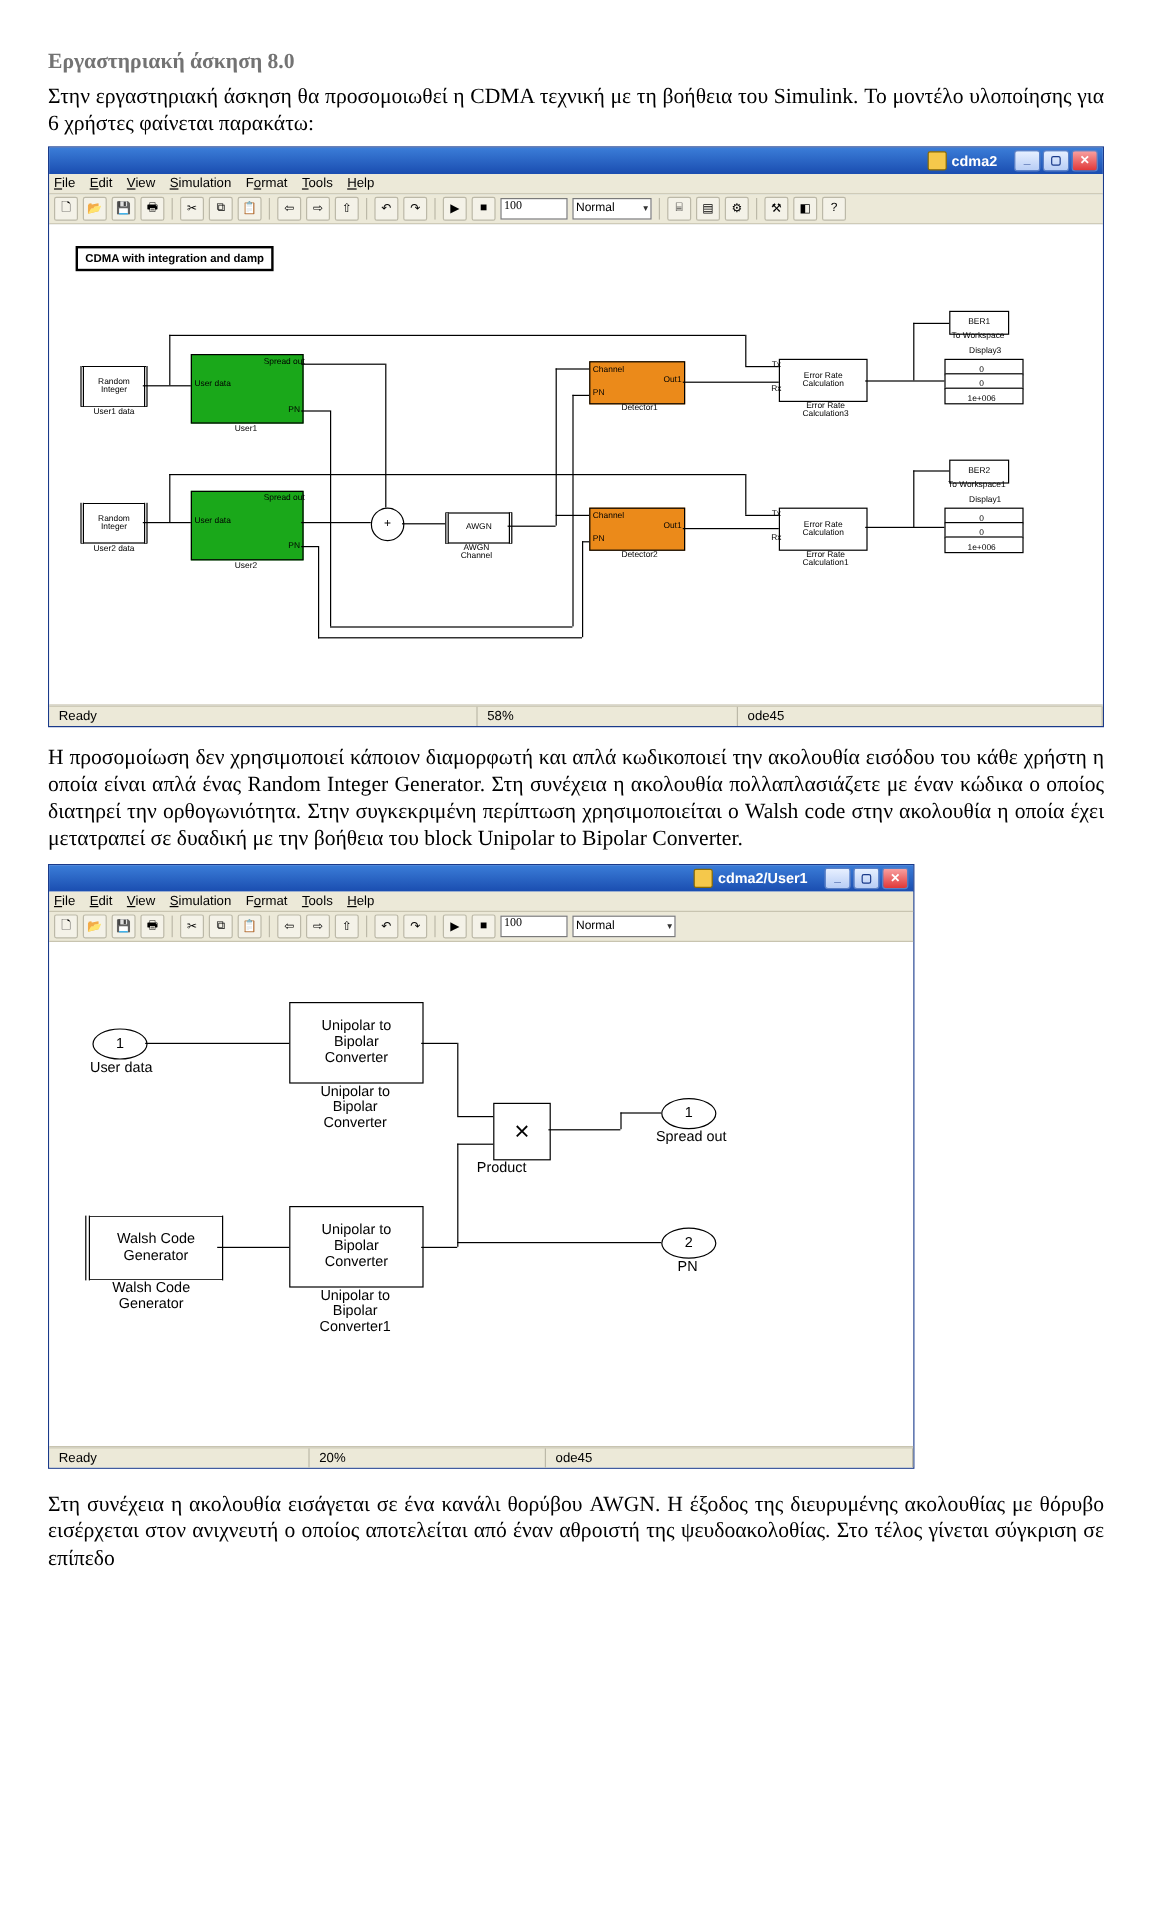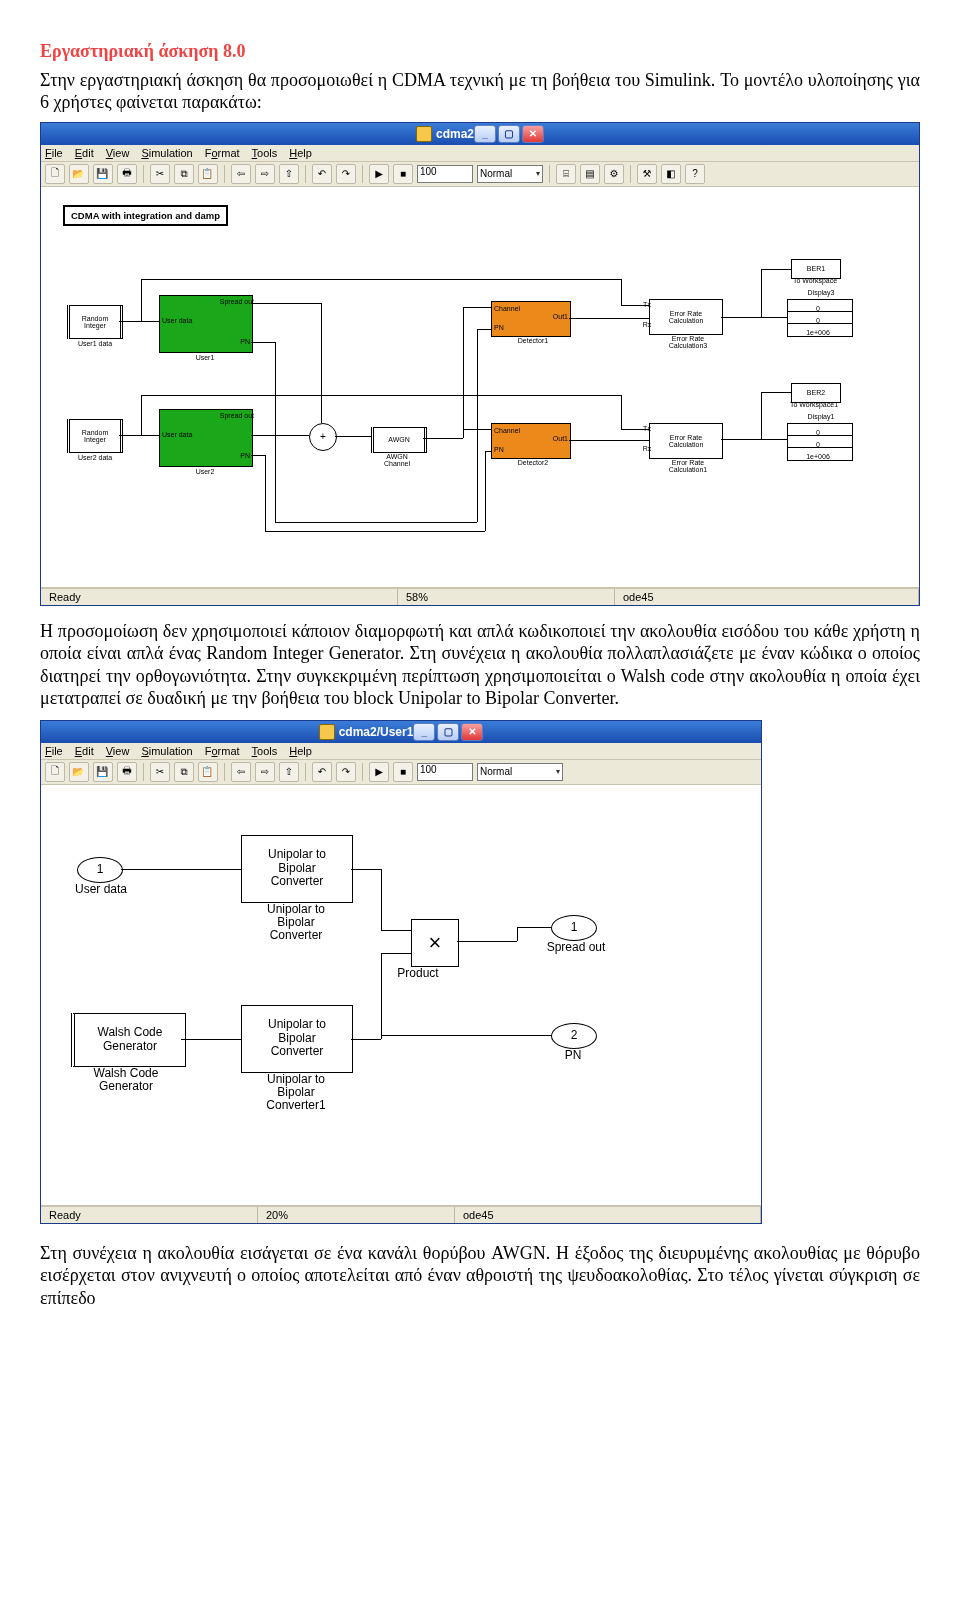--- a/index.html
+++ b/index.html
@@ -5,21 +5,21 @@
   body {
     font-family: "Times New Roman", serif;
     font-size: 18px;
     color: #000;
     background: #fff;
     margin: 0;
     padding: 40px 40px 20px 40px;
     width: 880px;
   }
   .title {
-    color: #ef4444;
+    color: #737373;
     font-weight: bold;
     font-size: 18px;
   }
   .para {
     margin: 0 0 6px 0;
     text-align: justify;
     line-height: 1.25;
   }
 
   
@@ -29,24 +29,25 @@
     font-family: Tahoma, Arial, sans-serif;
     font-size: 11px;
     color: #000;
     margin-top: 8px;
   }
   .titlebar {
     background: linear-gradient(#3b7dd8, #1a4db0);
     color: #fff;
     display: flex;
     align-items: center;
-    justify-content: center;
+    justify-content: flex-end;
     padding: 2px 4px;
     font-weight: bold;
     font-size: 12px;
+    gap: 14px;
   }
   .titlebar .left { display:flex; align-items:center; gap:4px; }
   .appicon {
     width:14px;height:14px;display:inline-block;background:#f5c84b;border:1px solid #8a6a00;border-radius:2px;
   }
   .winbtns { display:flex; gap:2px; }
   .winbtn {
     width:20px;height:16px;border:1px solid #5a7fc5;border-radius:3px;
     background:linear-gradient(#e8f0ff,#b8cdf5);display:flex;align-items:center;justify-content:center;font-size:10px;font-weight:bold;color:#1a3a8a;
   }
@@ -57,21 +58,21 @@
   .menubar span { }
   .menubar span u { text-decoration: underline; }
   .toolbar {
     background:#ece9d8;border-bottom:1px solid #c8c4b0;padding:2px 4px;display:flex;align-items:center;gap:4px;flex-wrap:wrap;
   }
   .tbtn {
     width:18px;height:18px;border:1px solid #bcb9a8;background:#f4f2e8;border-radius:2px;display:flex;align-items:center;justify-content:center;font-size:10px;
   }
   .vsep { width:1px;height:18px;background:#bcb9a8;margin:0 2px; }
   .tfield {
-    width:50px;height:16px;border:1px solid #7a7a7a;background:#fff;font-size:10px;padding:0 2px;
+    width:50px;height:16px;border:1px solid #7a7a7a;background:#fff;font-size:10px;padding:0 2px;font-family:Liberation Serif, serif;
   }
   .tcombo {
     width:60px;height:16px;border:1px solid #7a7a7a;background:#fff;font-size:10px;padding:0 2px;display:flex;align-items:center;justify-content:space-between;
   }
   .tcombo::after { content:"▾"; font-size:8px; color:#333; }
   .canvas {
     background:#fff;position:relative;height:400px;overflow:hidden;border-bottom:1px solid #c8c4b0;
   }
   .statusbar {
     background:#ece9d8;display:flex;border-top:1px solid #c8c4b0;font-size:11px;

